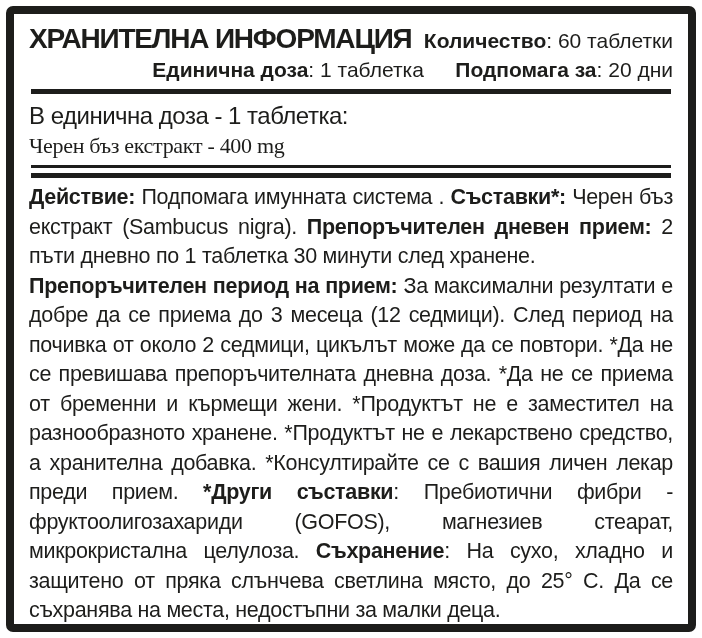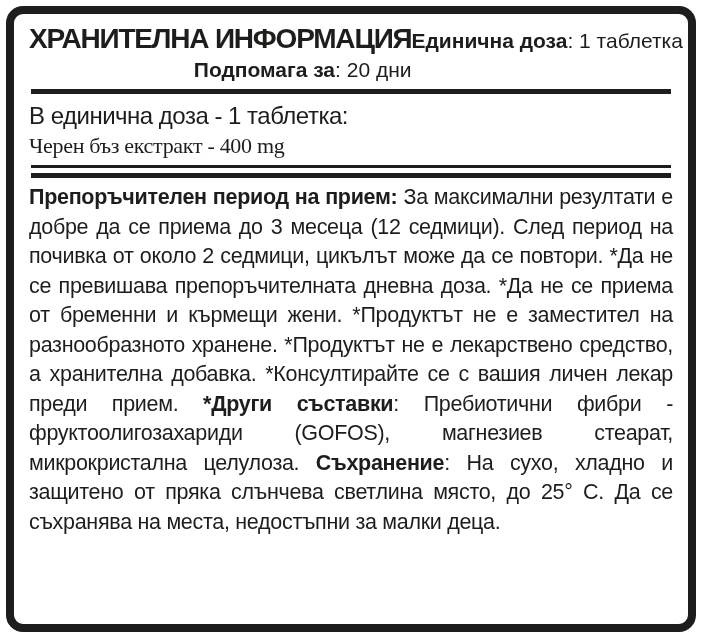--- a/index.html
+++ b/index.html
@@ -11,21 +11,21 @@
     -webkit-font-smoothing: antialiased;
   }
   .sheet {
     width: 702px; height: 638px;
     padding: 6px;
     background: #ffffff;
   }
   .frame {
     width: 100%; height: 100%;
     border: 8px solid #1d1d1b;
-    border-radius: 17px;
+    border-radius: 7px;
     background: #ffffff;
     padding: 6px 10px 6px 10px;
     overflow: hidden;
   }
   .inner { padding: 0 5px; }
 
   
   .header {
     display: grid;
     grid-template-columns: 1fr auto;
@@ -66,35 +66,37 @@
 </style>
 </head>
 <body>
 
 <div class="sheet">
   <div class="frame">
     <div class="inner">
 
       <div class="header">
         <div class="title">ХРАНИТЕЛНА ИНФОРМАЦИЯ</div>
+        <div class="hline right"><span class="b">Количество</span><span>: 60 таблетки</span></div>
         <div class="hline"><span class="b">Единична доза</span><span>: 1 таблетка</span></div>
         <div class="hline right"><span class="b">Подпомага за</span><span>: 20 дни</span></div>
       </div>
 
       <div class="divider thick div-gap-a"></div>
 
       <div class="dose-section">
         <div class="dose-heading">В единична доза - 1 таблетка:</div>
         <div class="dose-ingredient">Черен бъз екстракт - 400 mg</div>
       </div>
 
       <div class="divider thin div-gap-b"></div>
 
 
       <div class="divider thick div-gap-c"></div>
 
       <div class="body-text">
+        <p class="para"><span class="b">Действие: </span><span>Подпомага имунната система . </span><span class="b">Съставки*: </span><span>Черен бъз екстракт (Sambucus nigra). </span><span class="b">Препоръчителен дневен прием: </span><span>2 пъти дневно по 1 таблетка 30 минути след хранене.</span></p>
         <p class="para"><span class="b">Препоръчителен период на прием: </span><span>За максимални резултати е добре да се приема до 3 месеца (12 седмици). След период на почивка от около 2 седмици, цикълът може да се повтори. *Да не се превишава препоръчителната дневна доза. *Да не се приема от бременни и кърмещи жени. *Продуктът не е заместител на разнообразното хранене. *Продуктът не е лекарствено средство, а хранителна добавка. *Консултирайте се с вашия личен лекар преди прием. </span><span class="b">*Други съставки</span><span>: Пребиотични фибри - фруктоолигозахариди (GOFOS), магнезиев стеарат, микрокристална целулоза. </span><span class="b">Съхранение</span><span>: На сухо, хладно и защитено от пряка слънчева светлина място, до 25° C. Да се съхранява на места, недостъпни за малки деца.</span></p>
       </div>
 
     </div>
   </div>
 </div>
 
 </body></html>

